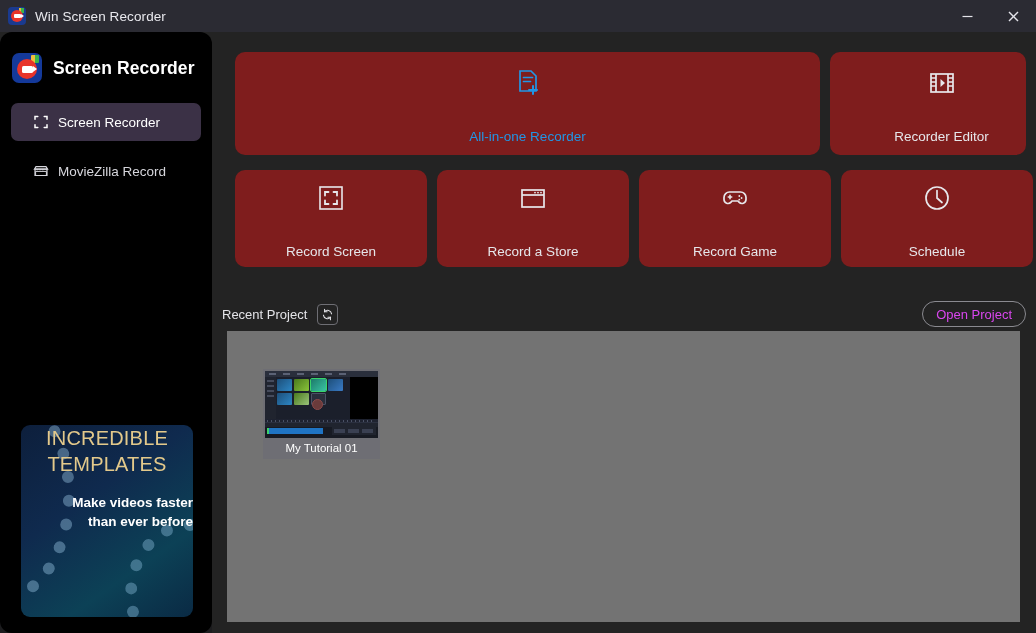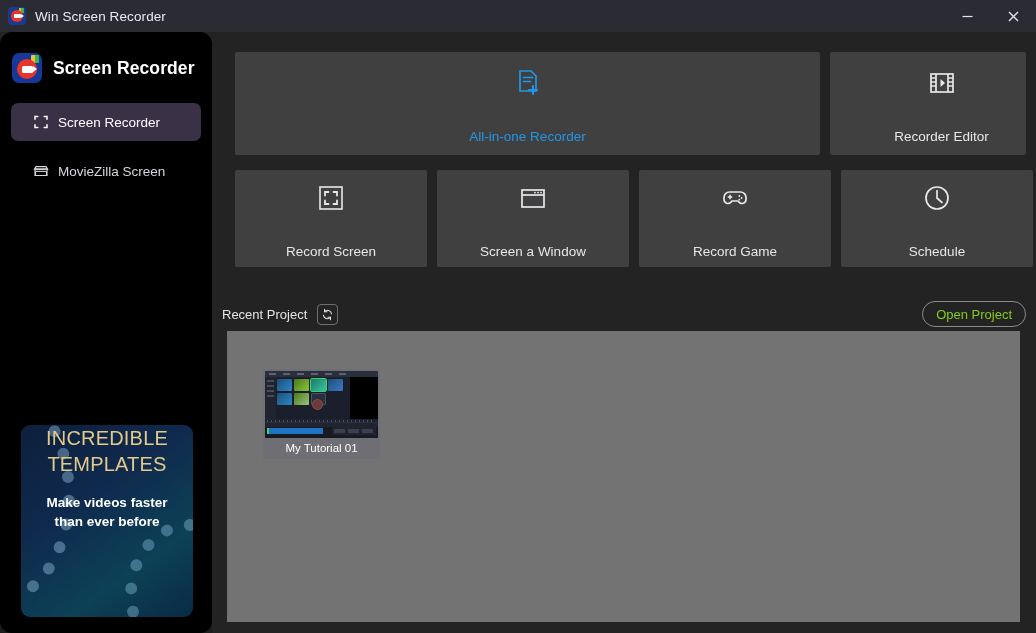--- a/index.html
+++ b/index.html
@@ -147,42 +147,42 @@
   .promo-body {
     position: relative; z-index: 2;
     text-align: center;
   }
   .promo-h1 {
     color: #e3c98b; font-size: 20px; line-height: 26px;
     letter-spacing: .2px;
   }
   .promo-h2 {
     color: #ffffff; font-size: 13.5px; font-weight: bold;
-    line-height: 19px; margin-top: 16px;
+    line-height: 19px; margin-top: 16px; text-align: right;
   }
 
   
   .main {
     position: absolute; left: 212px; top: 32px;
     width: 824px; height: 601px;
     background: #232323;
   }
   .divider {
     position: absolute; left: 212px; top: 32px;
     width: 15px; height: 601px;
     background: #232323;
   }
 
   .cards-row { position: absolute; display: flex; }
   .row1 { left: 23px; top: 20px; gap: 10px; }
   .row2 { left: 23px; top: 138px; gap: 10px; }
 
   .card {
-    background: #404040;
-    border-radius: 2px;
+    background: #7f1d1d;
+    border-radius: 10px;
     display: flex; flex-direction: column;
     align-items: center; justify-content: center; gap: 19px;
   }
   .card-wide  { width: 585px; height: 103px; }
   .card-med   { width: 196px; height: 103px; padding-left: 27px; }
   .card-small { width: 192px; height: 97px; }
 
   .card-ico { height: 38px; display: flex; align-items: center; justify-content: center; }
   .card-ico svg { display: block; }
   .card-label { margin-top: 8px; font-size: 13.5px; color: #e6e6ea; }
@@ -198,21 +198,21 @@
   .refresh-btn {
     width: 21px; height: 21px; margin-left: 10px;
     border: 1px solid #6e6e74; border-radius: 4px;
     display: flex; align-items: center; justify-content: center;
   }
   .refresh-btn svg { display: block; }
   .open-project {
     margin-left: auto;
     height: 26px; padding: 0 13px;
     border: 1px solid #8a8a90; border-radius: 13px;
-    color: #84cc16; font-size: 13px;
+    color: #d946ef; font-size: 13px;
     display: flex; align-items: center; justify-content: center;
     background: transparent;
   }
 
   
   .project-panel {
     position: absolute; left: 15px; top: 299px;
     width: 793px; height: 291px;
     background: #737373;
   }
@@ -308,21 +308,21 @@
       </div>
       <div class="nav-item">
         <span class="nav-ico">
           <svg width="16" height="16" viewBox="0 0 16 16" fill="none" stroke="currentColor" stroke-width="1.2">
             <path d="M2 6.2h12v6.3H2z"></path>
             <path d="M1.4 6.2L3 3.6h10l1.6 2.6z"></path>
             <path d="M4.2 6.2v1.1M7 6.2v1.1M9.8 6.2v1.1"></path>
             <path d="M2.6 12.5V8.4h10.8v4.1" stroke-width="1"></path>
           </svg>
         </span>
-        <span>MovieZilla Screen</span>
+        <span>MovieZilla Record</span>
       </div>
     </div>
 
     <div class="promo">
       <div class="arc-tl"></div>
       <div class="arc-br"></div>
       <div class="promo-body">
         <div class="promo-h1">INCREDIBLE</div>
         <div class="promo-h1">TEMPLATES</div>
         <div class="promo-h2">Make videos faster</div>
@@ -375,21 +375,21 @@
       <div class="card card-small">
         <span class="card-ico">
           <svg width="30" height="30" viewBox="0 0 30 30" fill="none" stroke="#e8e8ec" stroke-width="1.7">
             <rect x="4" y="7" width="22" height="17"></rect>
             <path d="M4 12h22"></path>
             <circle cx="17" cy="9.6" r="0.9" fill="#e8e8ec" stroke="none"></circle>
             <circle cx="20" cy="9.6" r="0.9" fill="#e8e8ec" stroke="none"></circle>
             <circle cx="23" cy="9.6" r="0.9" fill="#e8e8ec" stroke="none"></circle>
           </svg>
         </span>
-        <span class="card-label">Screen a Window</span>
+        <span class="card-label">Record a Store</span>
       </div>
       <div class="card card-small">
         <span class="card-ico">
           <svg width="32" height="32" viewBox="0 0 32 32" fill="none" stroke="#e8e8ec" stroke-width="1.7">
             <path d="M10.5 10h11a5.5 5.5 0 0 1 5.5 5.5v2a4 4 0 0 1-7 2.6l-1-1.1h-6l-1 1.1a4 4 0 0 1-7-2.6v-2A5.5 5.5 0 0 1 10.5 10z"></path>
             <path d="M11 13.3v3.4M9.3 15h3.4" stroke-width="1.6" stroke-linecap="round"></path>
             <circle cx="20.3" cy="14" r="0.9" fill="#e8e8ec" stroke="none"></circle>
             <circle cx="22.6" cy="16" r="0.9" fill="#e8e8ec" stroke="none"></circle>
             <circle cx="20.3" cy="17.6" r="0.9" fill="#e8e8ec" stroke="none"></circle>
           </svg>

